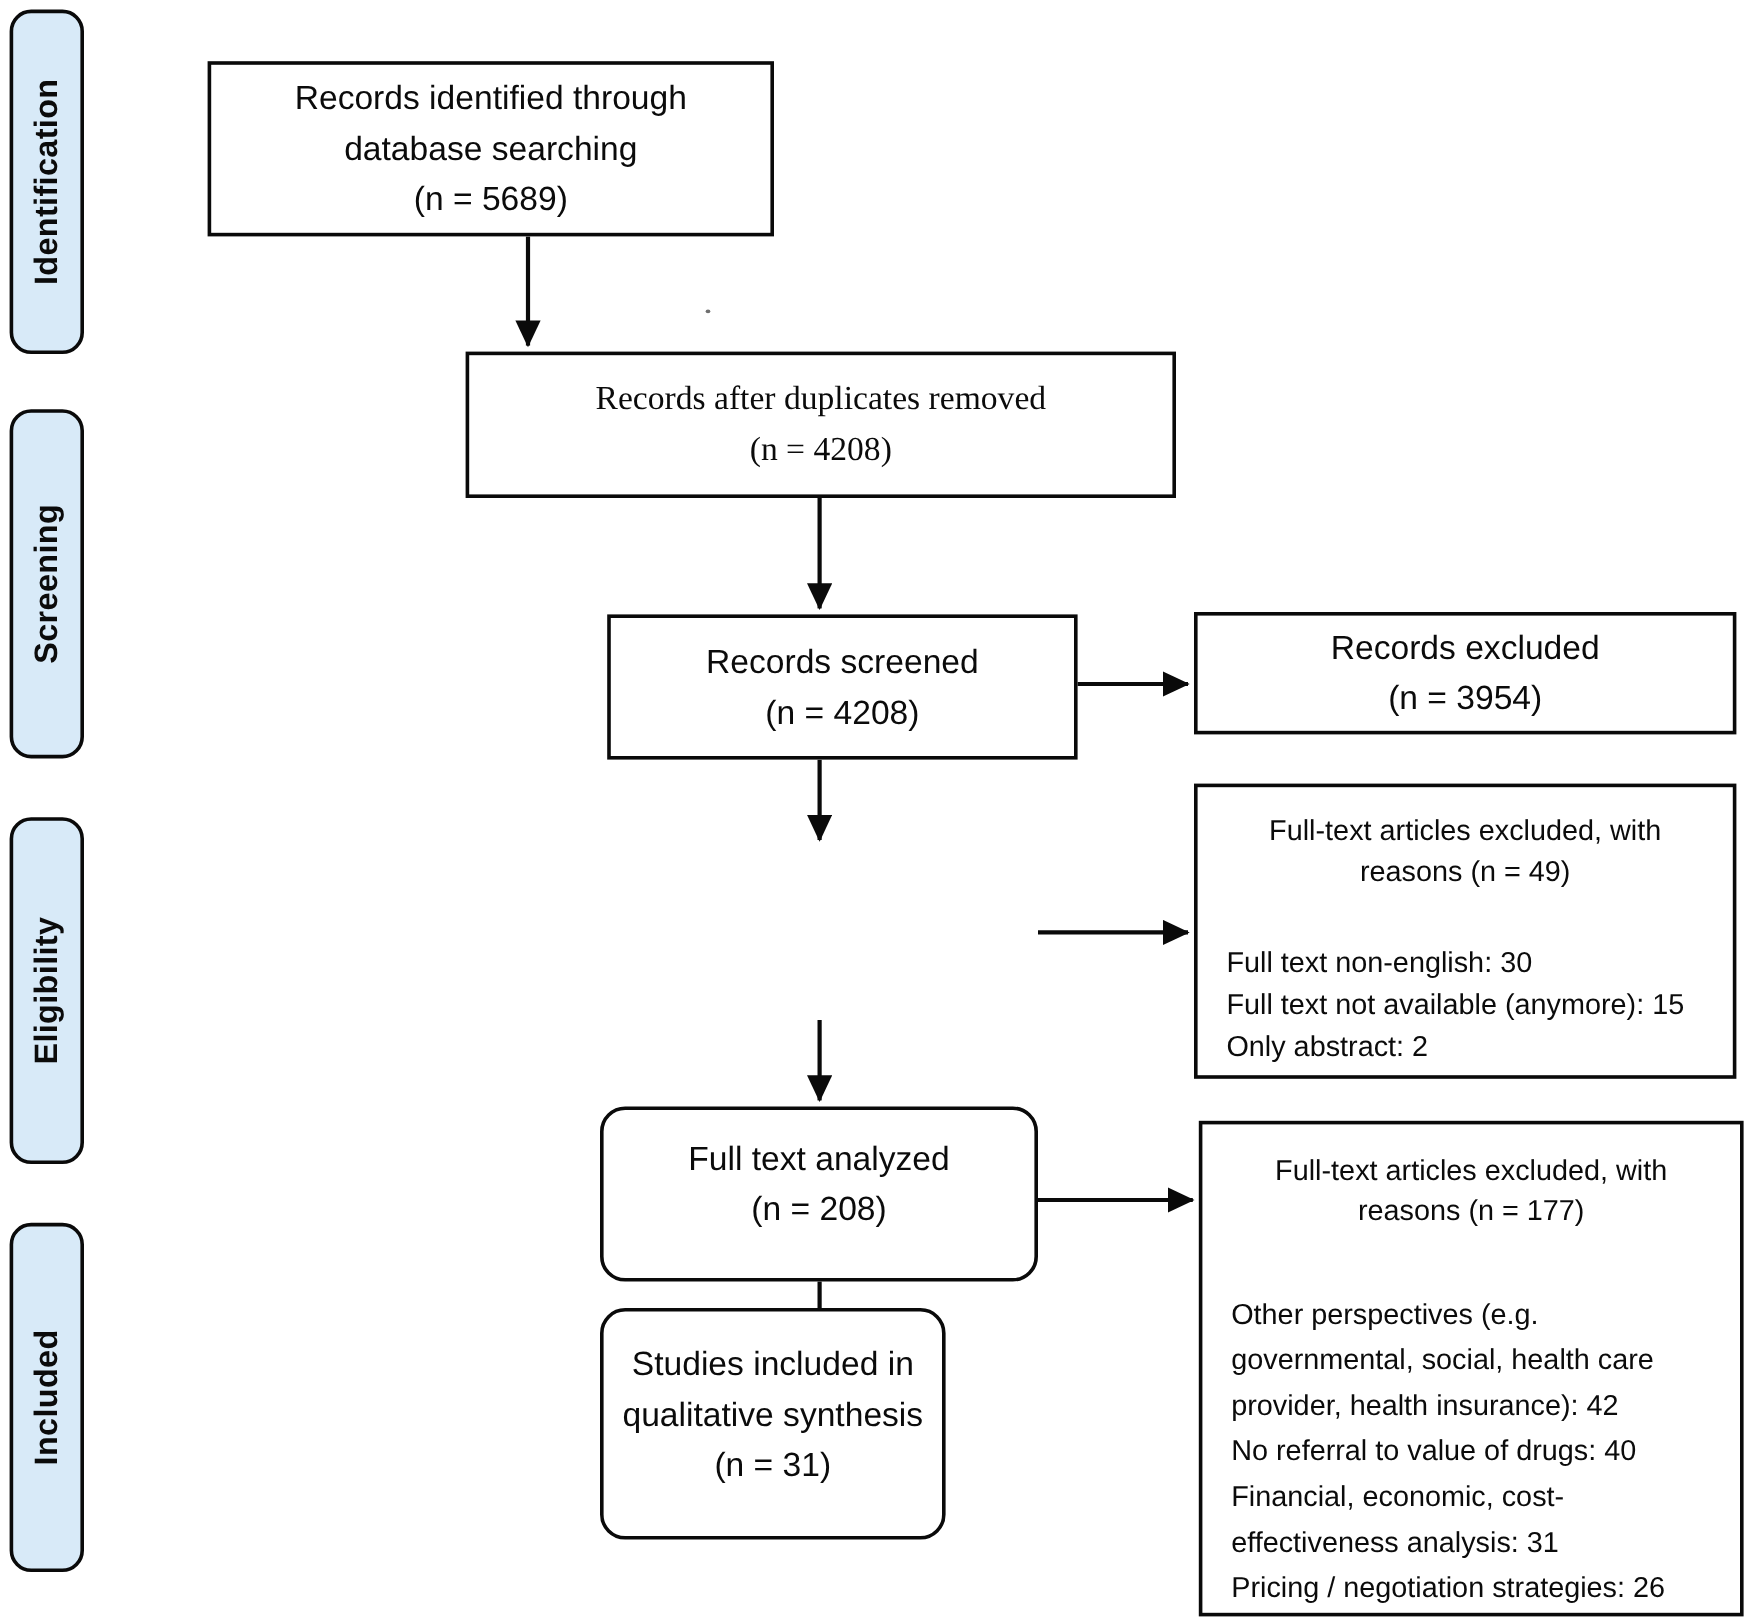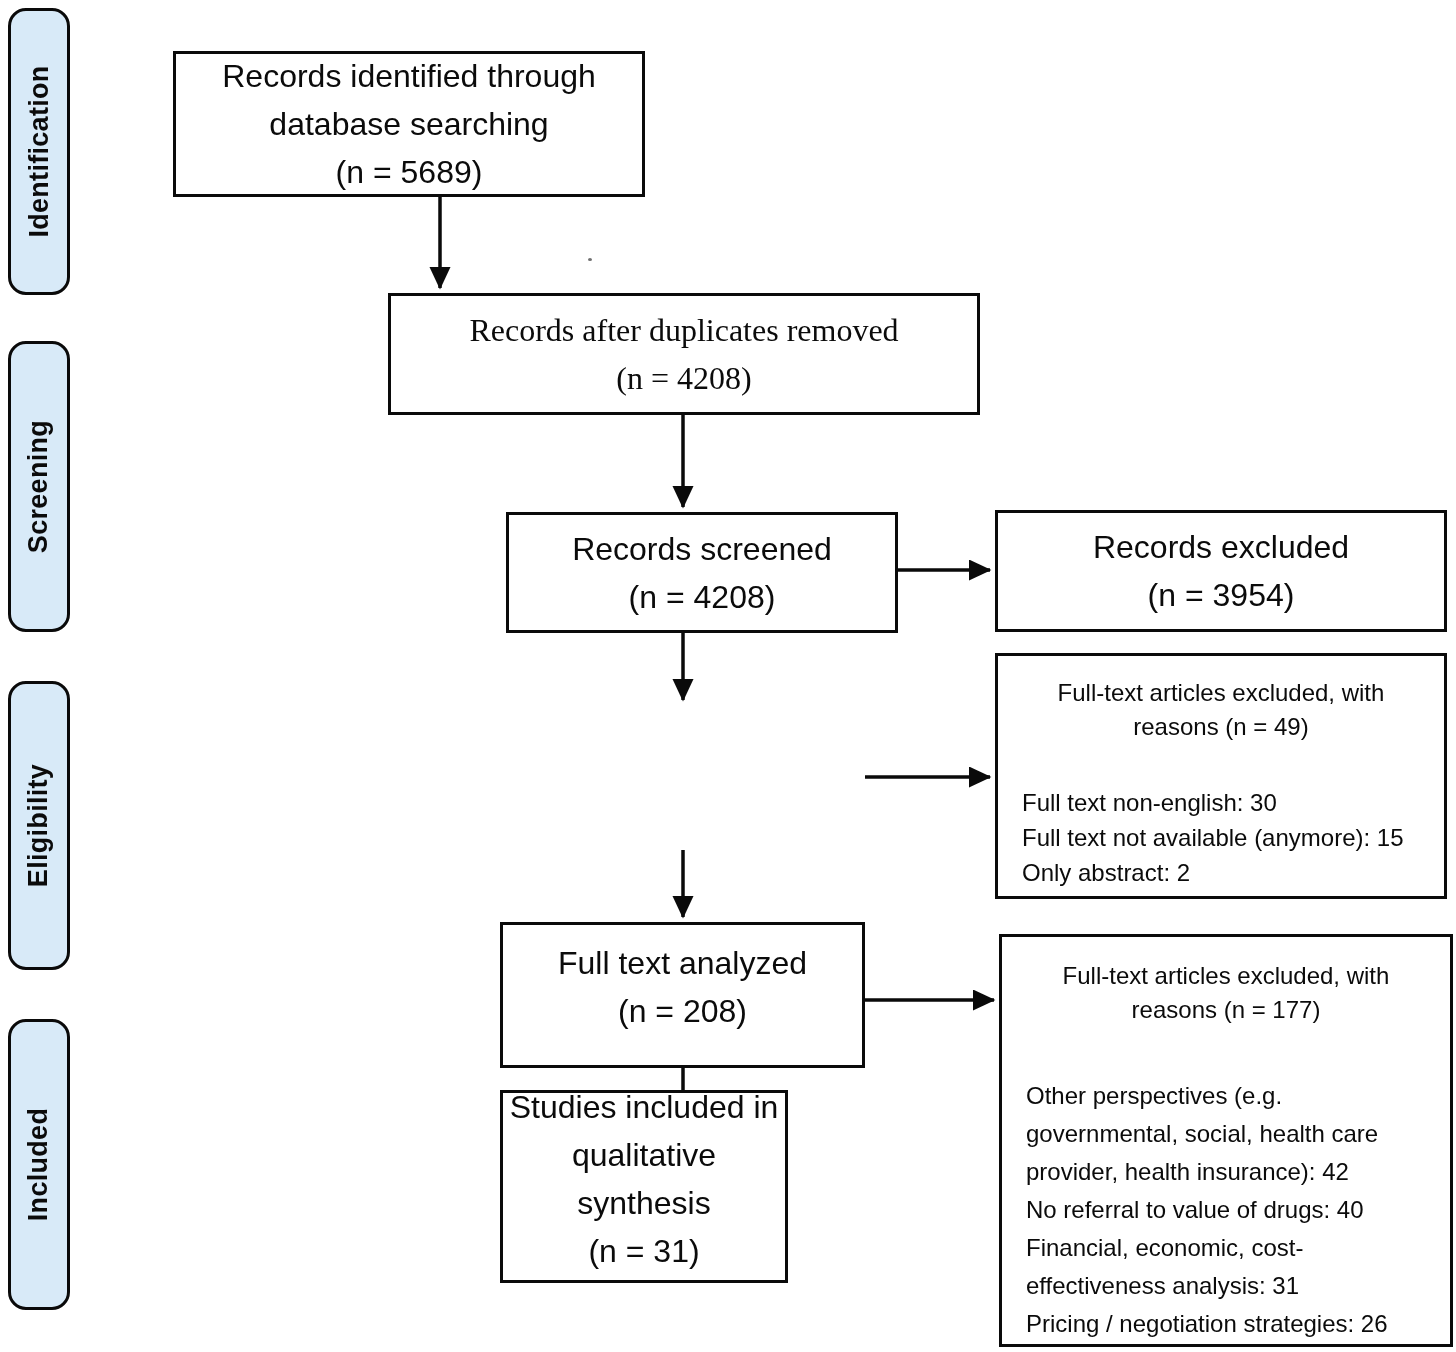--- a/index.html
+++ b/index.html
@@ -53,27 +53,27 @@
   
   .fbox {
     position: absolute;
     background: #ffffff;
     border: 3px solid #0a0a0a;
     box-sizing: border-box;
     display: flex;
     align-items: center;
     justify-content: center;
     text-align: center;
-    font-size: 32px;
+    font-size: 28px;
     line-height: 1.5;
   }
   .fbox .box-text {
     white-space: pre-line;
   }
-  .bias-up { padding-bottom: 16px; }
+  .bias-up { padding-bottom: 16px; border-radius: 21px; }
   
   .rbox {
     position: absolute;
     background: #ffffff;
     border: 3px solid #0a0a0a;
     box-sizing: border-box;
     padding: 20px 16px 0 24px;
   }
   .rbox .heading {
     text-align: center;
@@ -151,21 +151,21 @@
     <span class="box-text">Full text analyzed
 (n = 208)</span>
   </div>
 
   <div class="fbox bias-up" style="left:500px;top:1090px;width:288px;height:193px;">
     <span class="box-text">Studies included in
 qualitative synthesis
 (n = 31)</span>
   </div>
 
-  <div class="fbox" style="left:995px;top:510px;width:452px;height:122px;">
+  <div class="fbox" style="left:995px;top:510px;width:452px;height:102px;">
     <span class="box-text">Records excluded
 (n = 3954)</span>
   </div>
 
   <div class="rbox" style="left:995px;top:653px;width:452px;height:246px;">
     <div class="heading">Full-text articles excluded, with
 reasons (n = 49)</div>
     <div class="reasons">
       <div class="reason-item">Full text non-english: 30</div>
       <div class="reason-item">Full text not available (anymore): 15</div>

